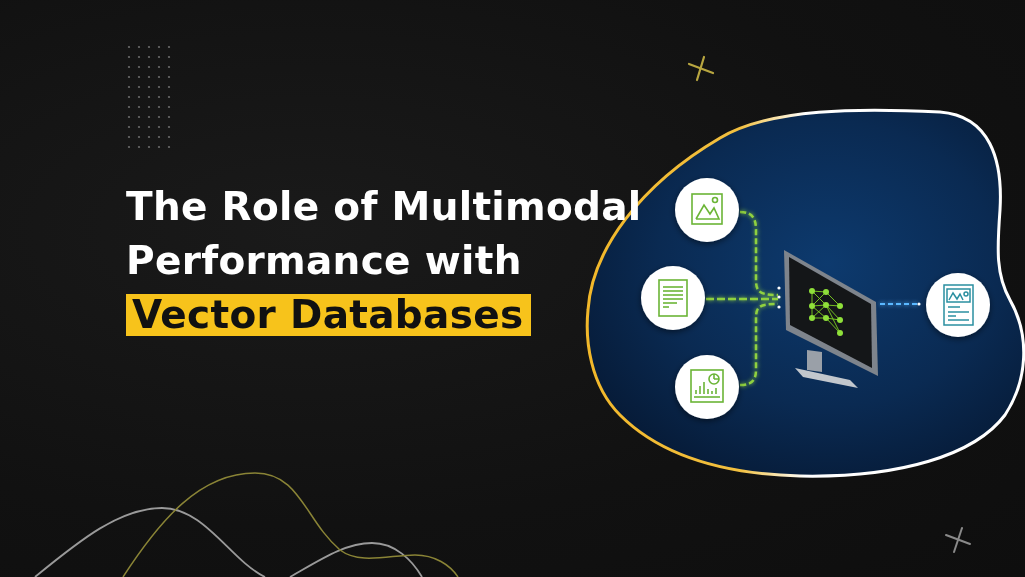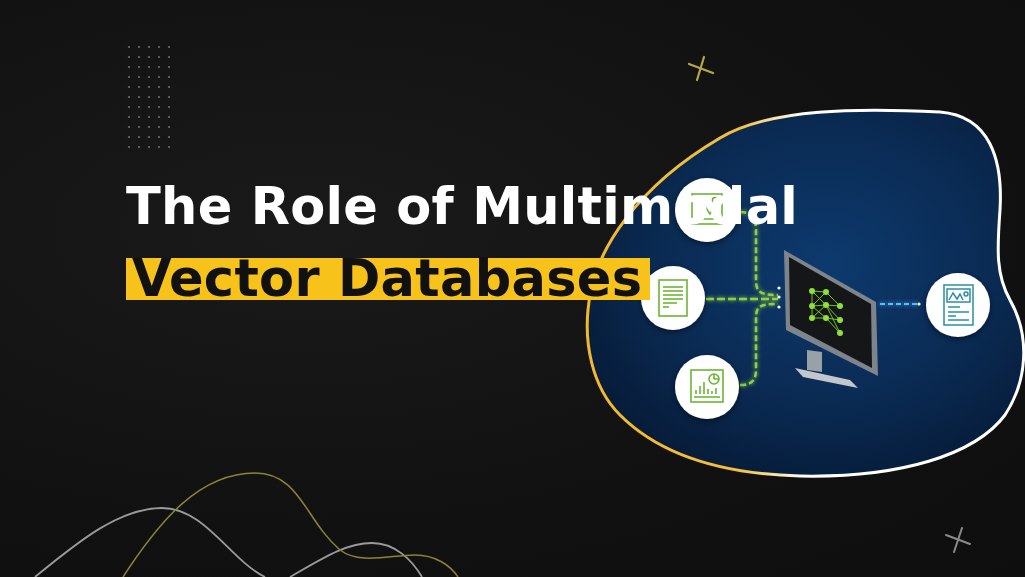--- a/index.html
+++ b/index.html
@@ -8,27 +8,27 @@
     background: #121212;
     font-family: "DejaVu Sans", sans-serif;
   }
   .bg-noise {
     position: absolute; inset: 0;
     background: radial-gradient(ellipse at 30% 40%, #1a1a1a 0%, #111111 60%, #0e0e0e 100%);
   }
   .decor-svg { position: absolute; left: 0; top: 0; width: 1025px; height: 577px; }
   .headline {
     position: absolute; left: 126px; top: 180px; margin: 0;
-    color: #ffffff; font-weight: bold; font-size: 51px; line-height: 54px;
+    color: #ffffff; font-weight: bold; font-size: 39px; line-height: 54px;
     letter-spacing: 0.3px; white-space: nowrap;
   }
   .headline .line { display: block; }
   .highlight {
     display: inline-block; background: #f7c31b; color: #111111;
-    padding: 0 8px 0 6px; line-height: 42px; margin-top: 24px;
+    padding: 0 8px 0 6px; line-height: 42px; margin-top: 6px;
   }
 </style>
 </head>
 <body>
 
 <div class="bg-noise"></div>
 
 <svg class="decor-svg" viewBox="0 0 1025 577" xmlns="http://www.w3.org/2000/svg">
   <defs>
     <radialGradient id="blobGrad" cx="0.55" cy="0.42" r="0.65">
@@ -170,14 +170,15 @@
     <circle cx="966" cy="294" r="2"></circle>
     <line x1="948" y1="307" x2="960" y2="307"></line>
     <line x1="948" y1="312" x2="969" y2="312"></line>
     <line x1="948" y1="316" x2="956" y2="316"></line>
     <line x1="948" y1="320" x2="969" y2="320"></line>
   </g>
 </svg>
 
 <h1 class="headline">
   <span class="line">The Role of Multimodal</span>
+  <span class="line">Performance with</span>
   <span class="highlight">Vector Databases</span>
 </h1>
 
 </body></html>

